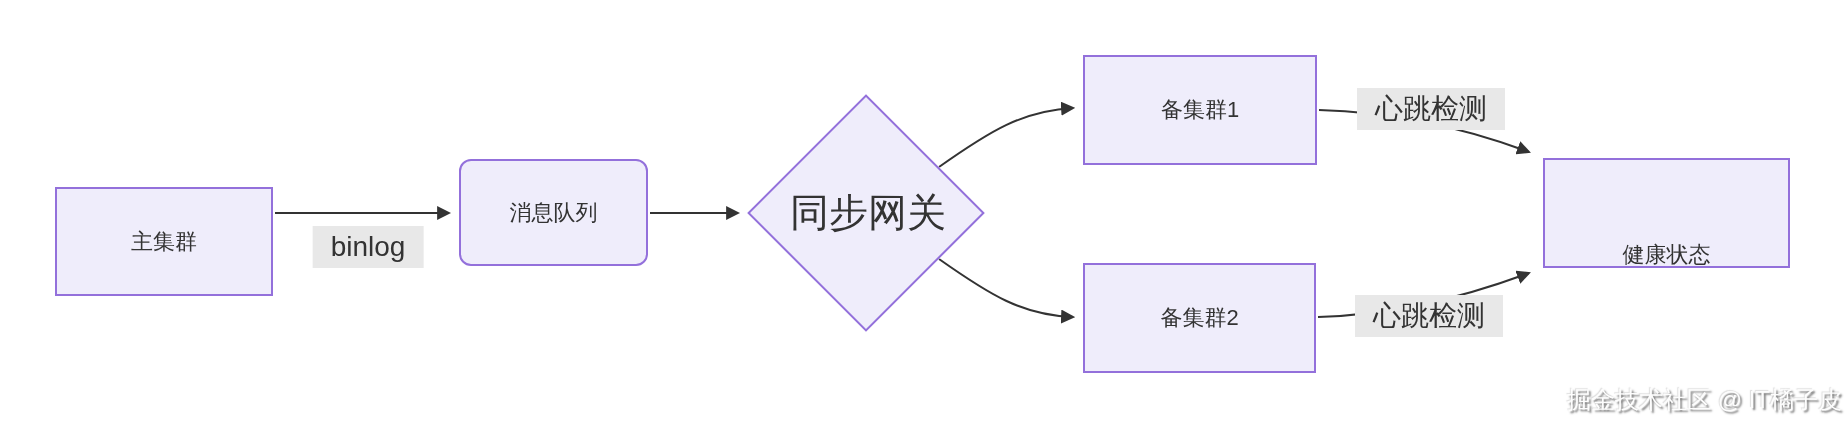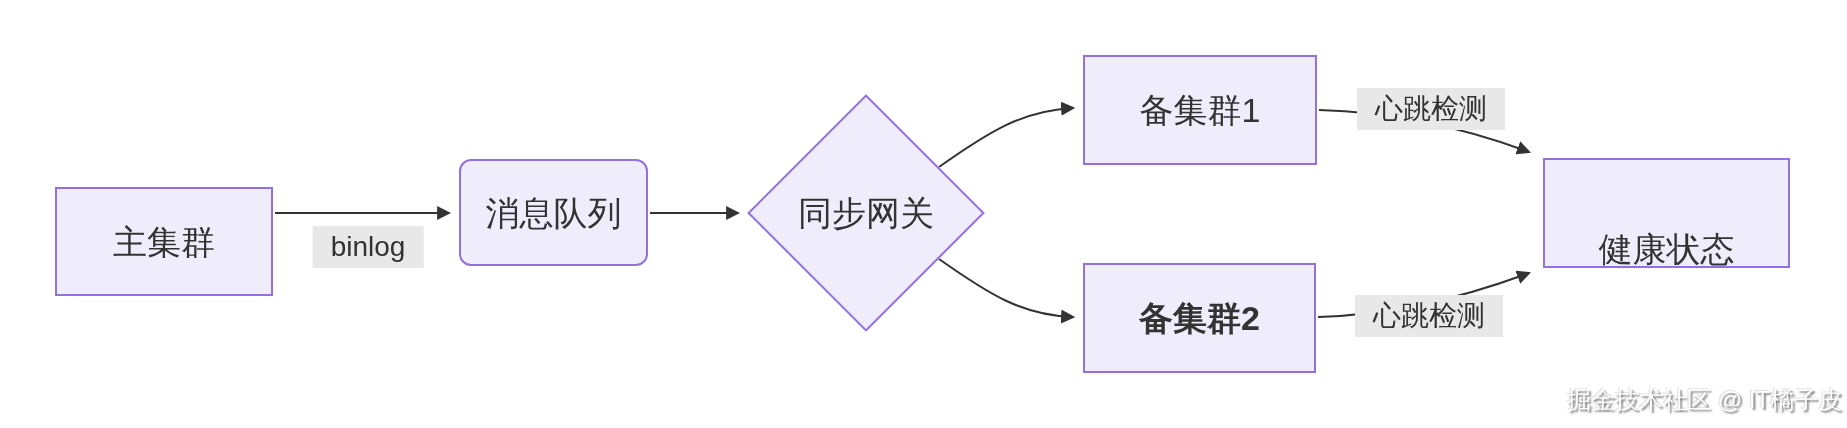--- a/index.html
+++ b/index.html
@@ -34,49 +34,49 @@
   
   .node {
     position: absolute;
     box-sizing: border-box;
     background: var(--color-node_fill, #efedfb);
     border: 2px solid var(--color-node_border, #9370db);
     display: flex;
     align-items: center;
     justify-content: center;
     color: var(--color-text, #333333);
-    font-size: 34px;
+    font-size: 22px;
     line-height: 1;
     white-space: nowrap;
   }
   .node.rounded { border-radius: 12px; text-align: right; }
 
   #node-main-cluster     { left: 55px;   top: 159px; width: 218px; height: 109px; margin-top: 28px; }
   #node-message-queue    { left: 459px;  top: 159px; width: 189px; height: 107px; }
   #node-backup-cluster-1 { left: 1083px; top: 55px;  width: 234px; height: 110px; }
-  #node-backup-cluster-2 { left: 1083px; top: 263px; width: 233px; height: 110px; font-weight: bold; }
+  #node-backup-cluster-2 { left: 1083px; top: 263px; width: 233px; height: 110px; }
   #node-health-status    { left: 1543px; top: 158px; width: 247px; height: 110px; align-items: flex-end; }
 
   
   #node-sync-gateway-shape {
     position: absolute;
     left: 782px; top: 129px;
     width: 168px; height: 168px;
     box-sizing: border-box;
     background: var(--color-node_fill, #efedfb);
     border: 2px solid var(--color-node_border, #9370db);
     transform: rotate(45deg);
   }
   #node-sync-gateway-label {
     position: absolute;
-    left: 766px; top: 196px;
+    left: 790px; top: 196px;
     width: 200px;
-    text-align: center;
+    text-align: left;
     color: var(--color-text, #333333);
-    font-size: 34px;
+    font-size: 39px;
     line-height: 34px;
     white-space: nowrap;
   }
   
   .edge-label {
     position: absolute;
     transform: translate(-50%, -50%);
     background: var(--color-edge_label_bg, #e8e8e8);
     color: var(--color-text, #333333);
     font-size: 28px;

